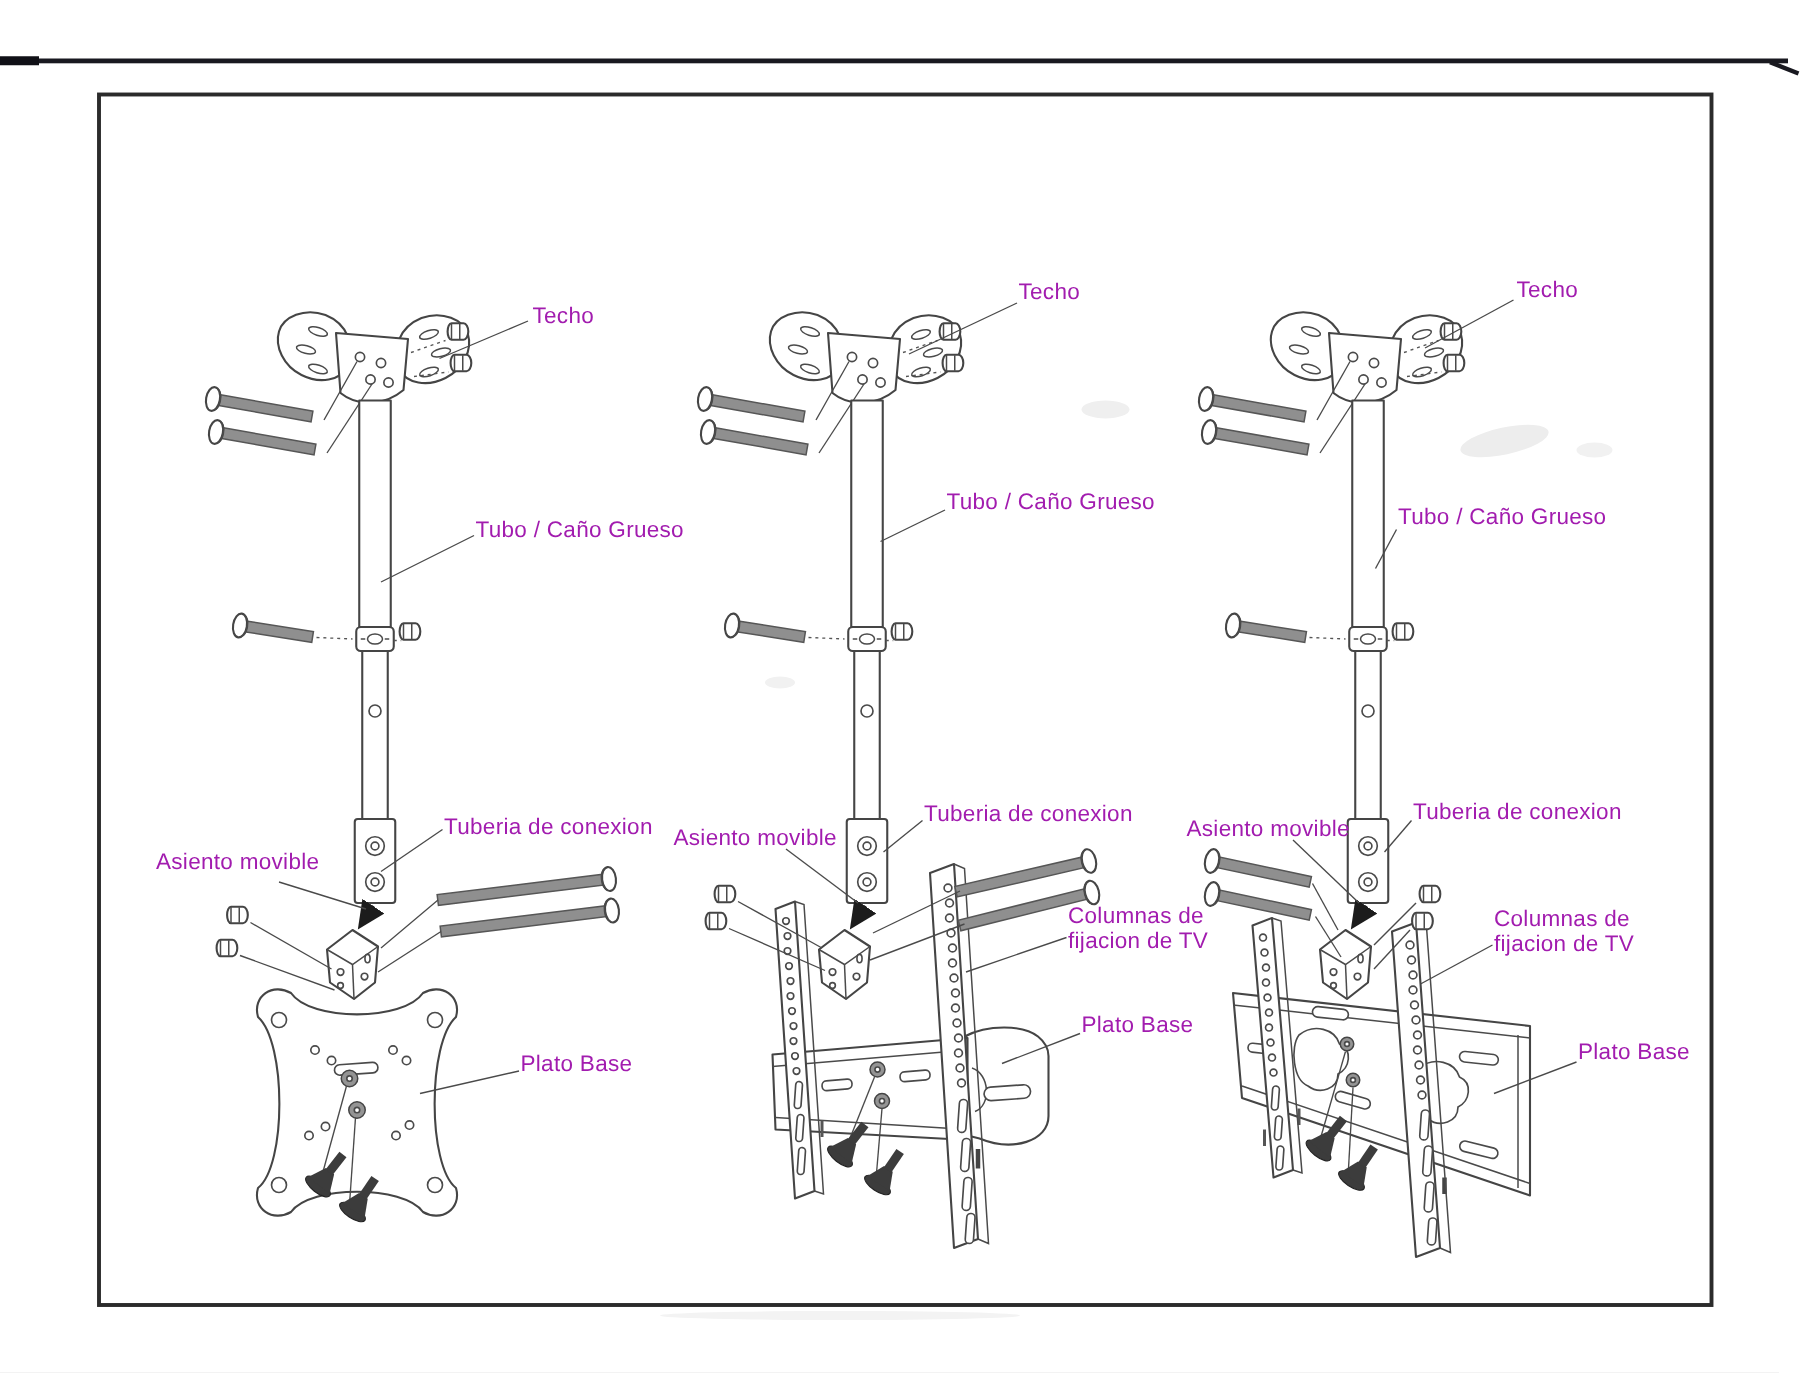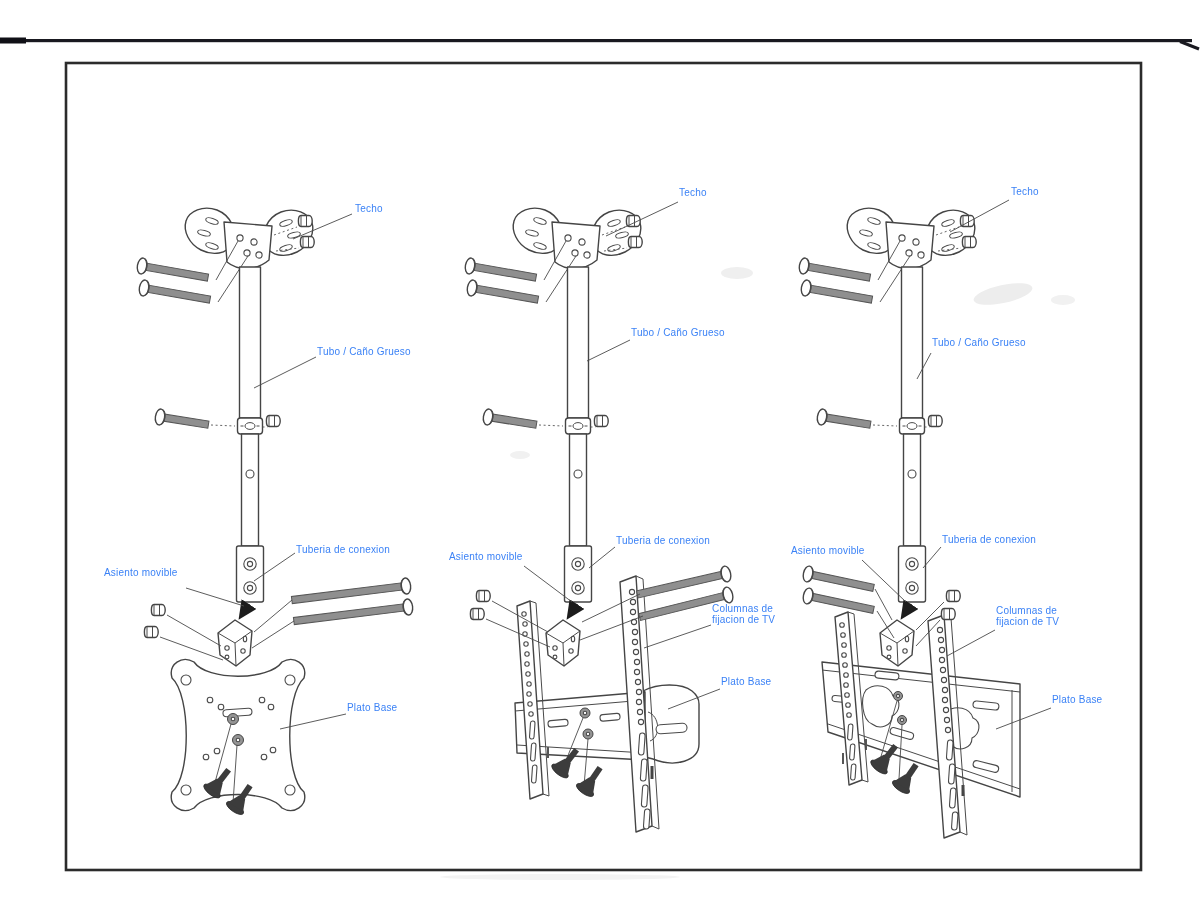--- a/index.html
+++ b/index.html
@@ -1,19 +1,19 @@
 <!DOCTYPE html>
 <html><head>
 <meta charset="utf-8">
 <style>
   html,body{margin:0;padding:0;background:#e9e9e9;}
   .page{position:relative;width:1200px;height:915px;background:#ffffff;overflow:hidden;
         font-family:"Liberation Sans","DejaVu Sans",sans-serif;}
   .canvas{position:absolute;left:0;top:0;}
-  .lbl{position:absolute;font-size:10px;line-height:1.12;color:#3b82f6;white-space:pre-line;
+  .lbl{position:absolute;font-size:15px;line-height:1.12;color:#a21caf;white-space:pre-line;
        letter-spacing:.2px;}
   
   .o{fill:#ffffff;stroke:#454545;stroke-width:1.4;stroke-linejoin:round;}
   .t{fill:none;stroke:#4a4a4a;stroke-width:1;}
   .h{fill:#ffffff;stroke:#4a4a4a;stroke-width:1.1;}
   .gh{fill:#949494;stroke:#454545;stroke-width:1;}
   .ld{stroke:#4a4a4a;stroke-width:.9;fill:none;}
   .dt{stroke:#555555;stroke-width:.9;stroke-dasharray:2 2.6;fill:none;}
   .sh{stroke:#565656;stroke-width:1;}
   .dk{stroke:#222222;stroke-width:.7;}

